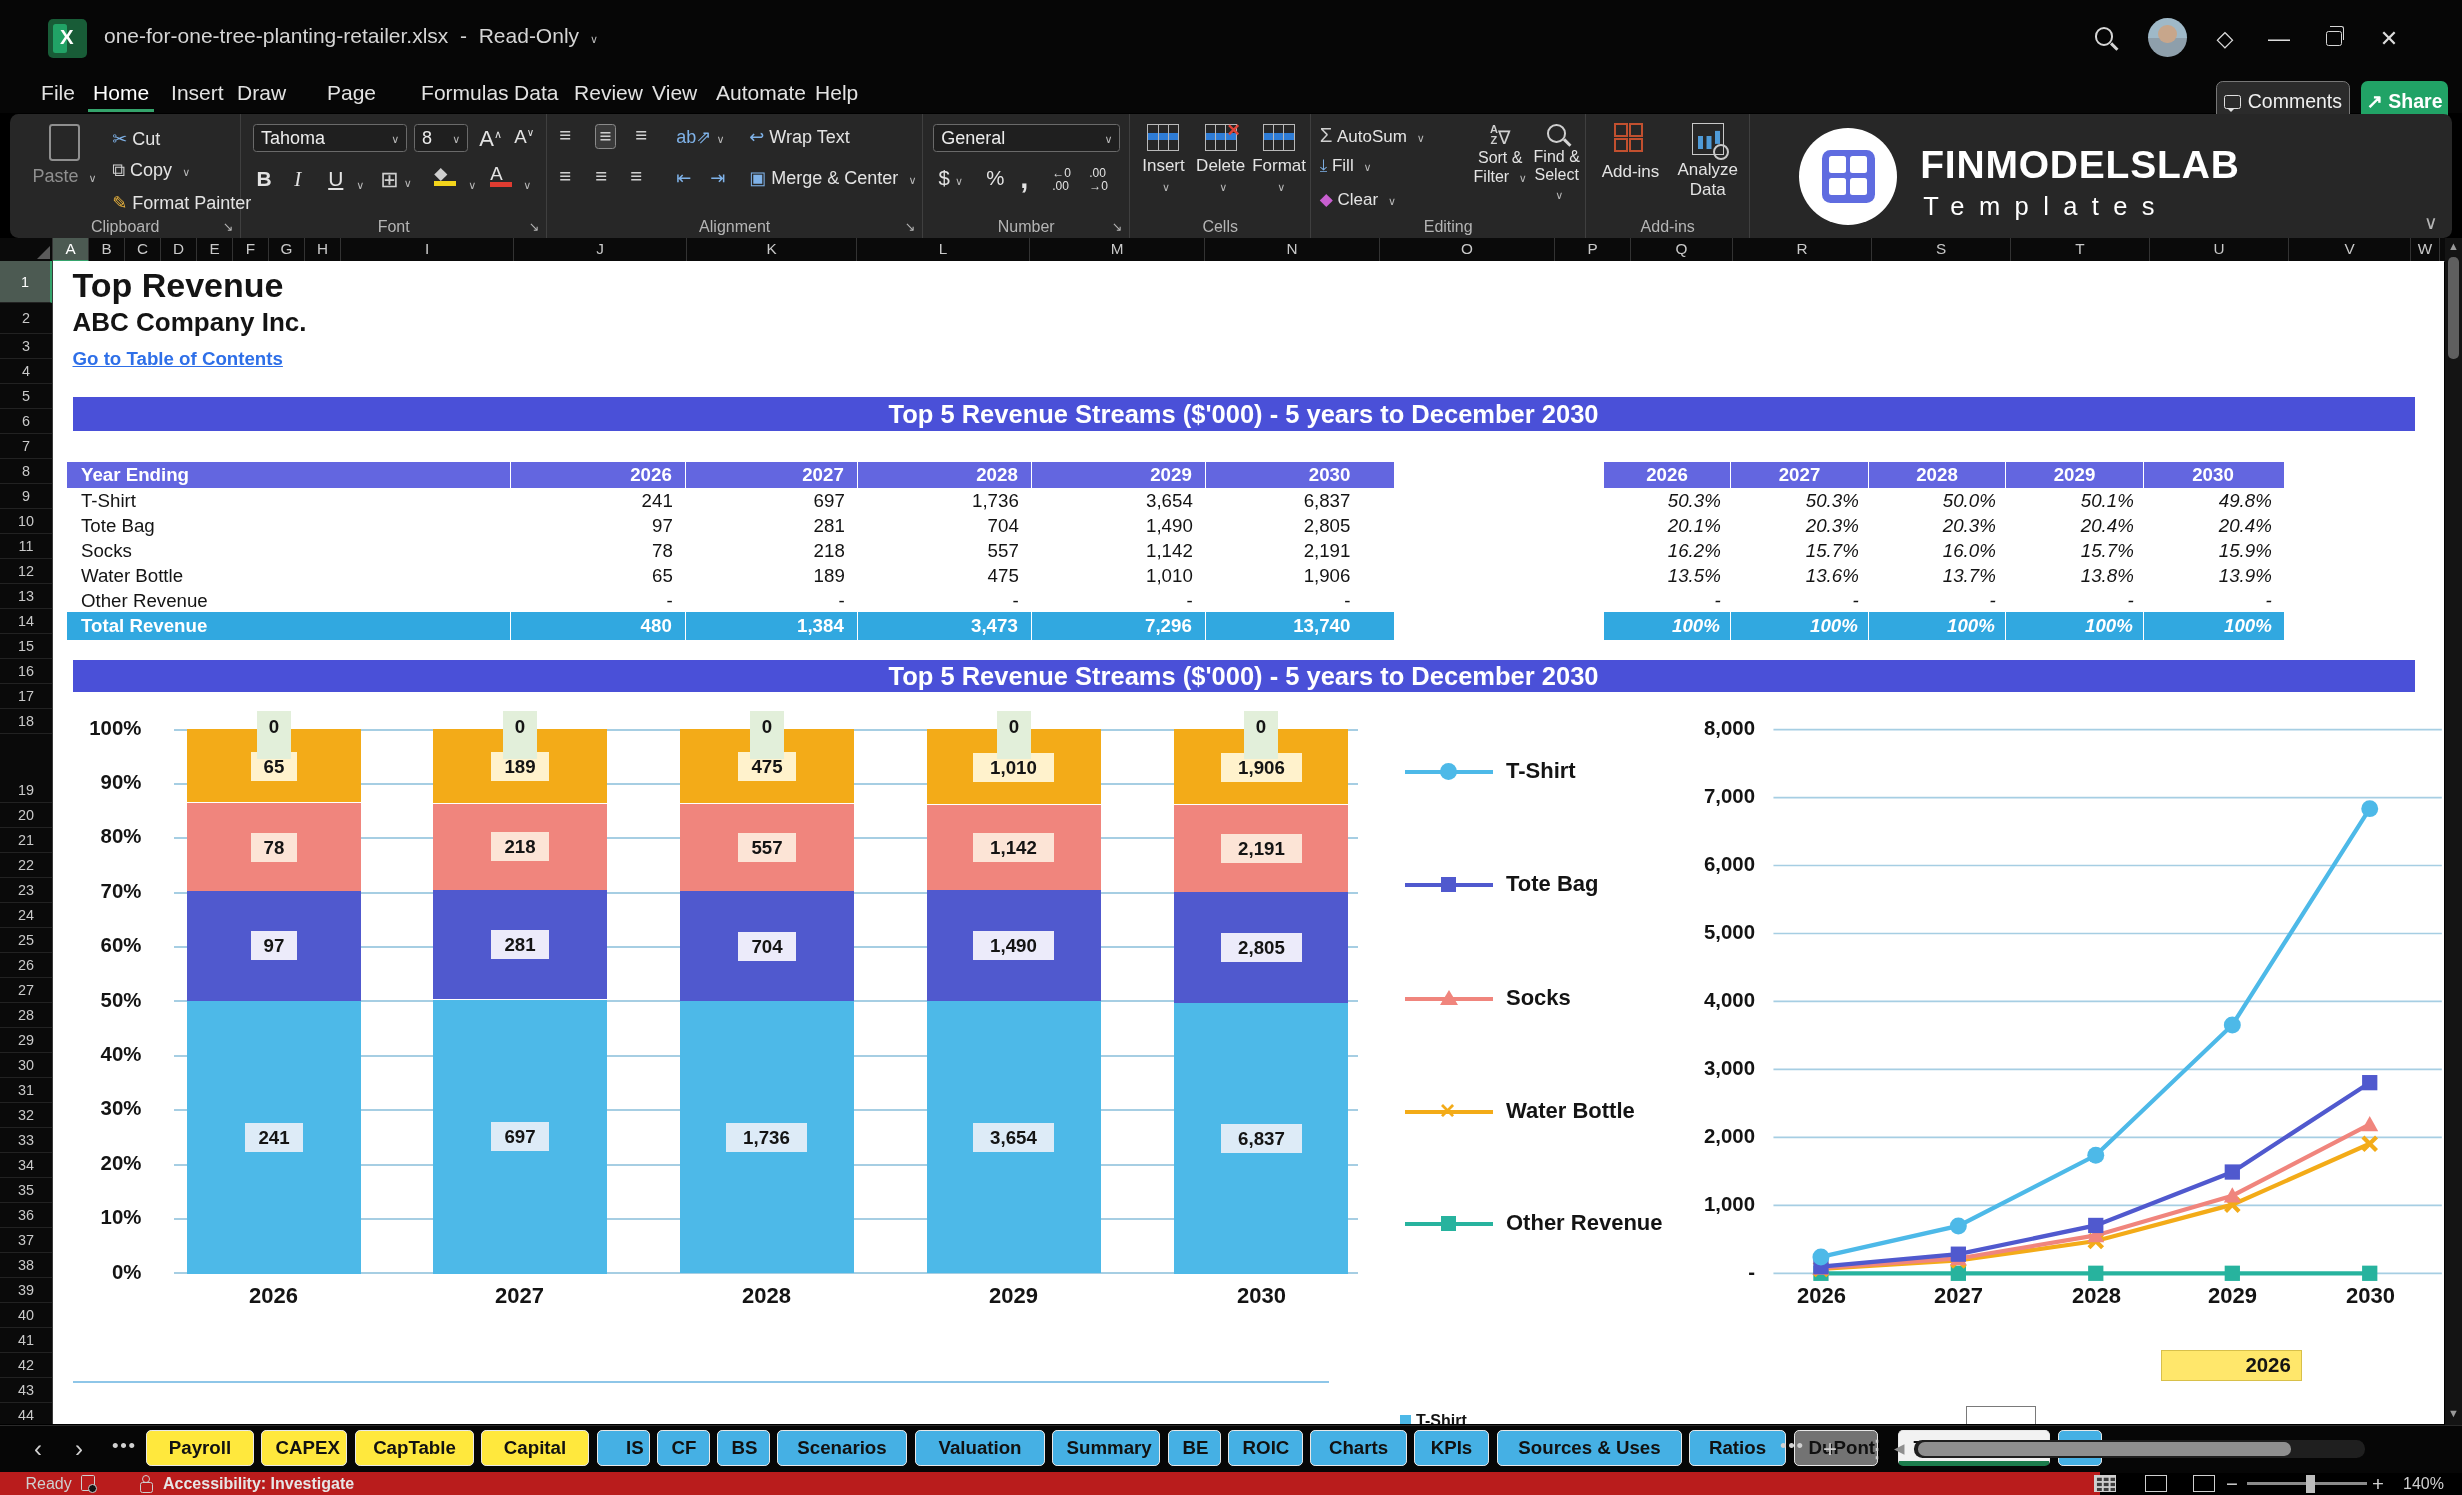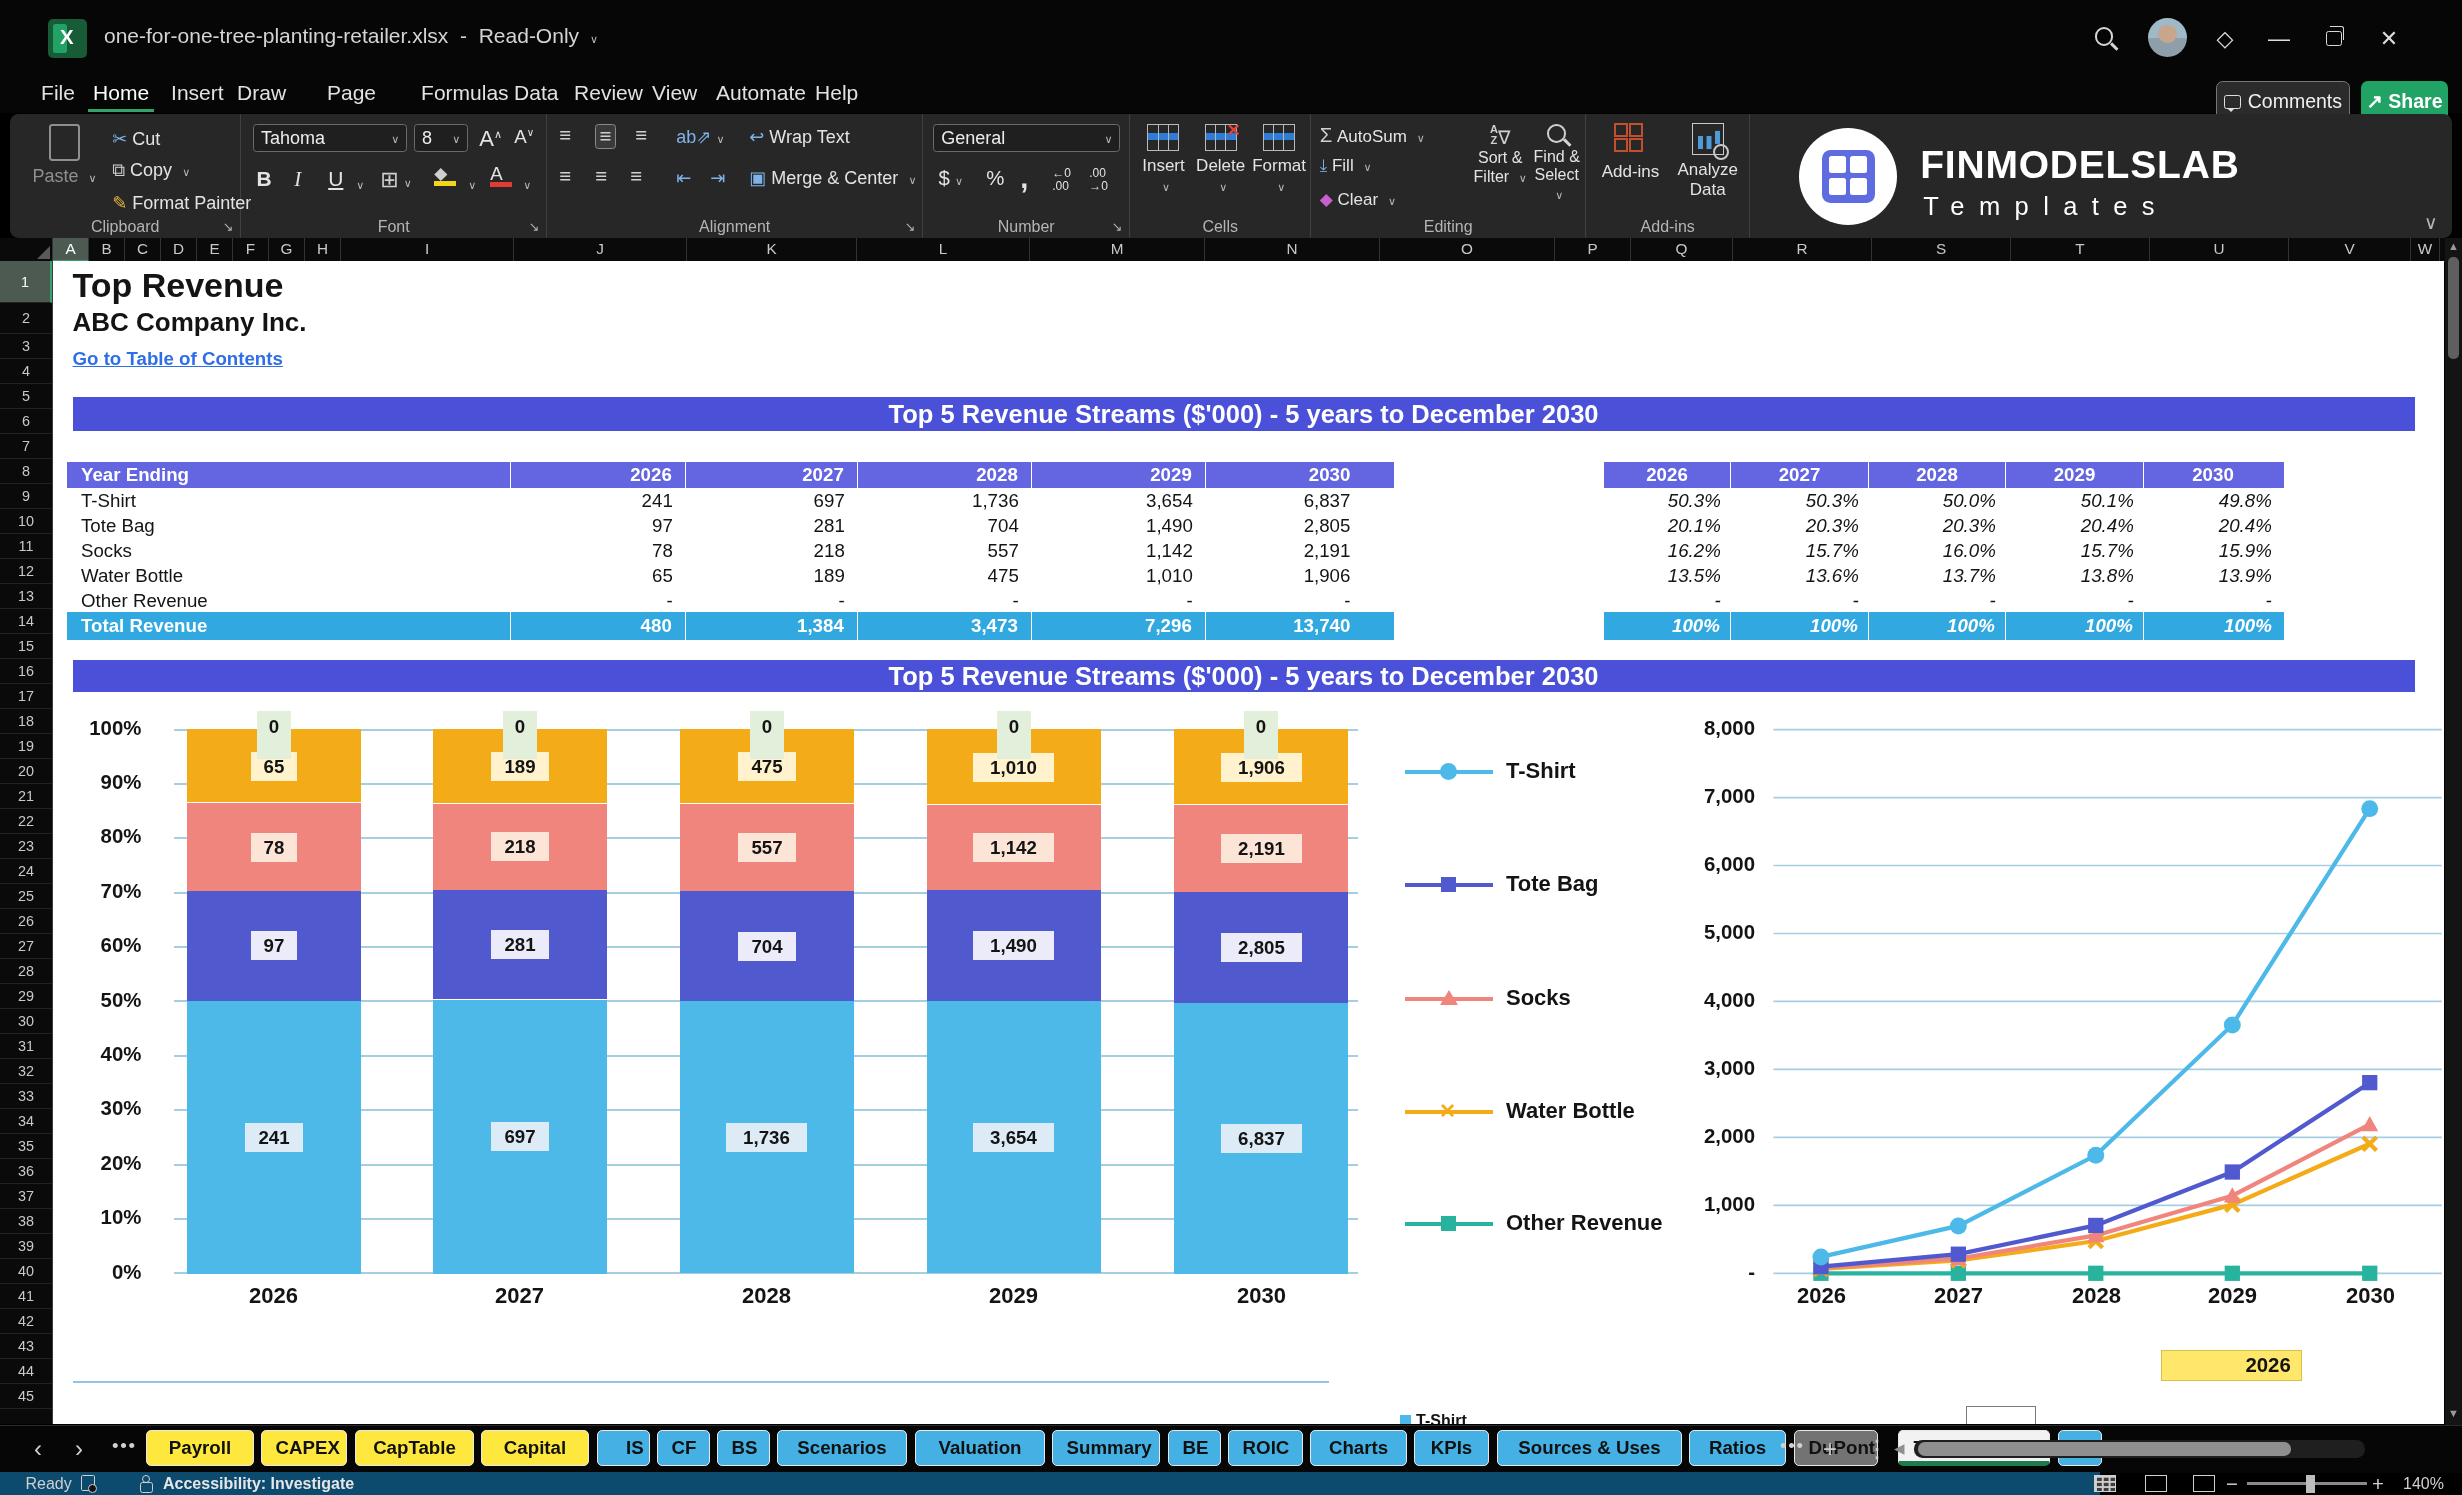--- a/index.html
+++ b/index.html
@@ -86,21 +86,21 @@
   
   .vscroll { position:absolute; left:2445px; top:238px; width:17px; height:1187px; background:#141414; }
   .vscroll .arr { position:absolute; left:0; width:17px; text-align:center; color:#9a9a9a; font-size:11px; }
   .vscroll .thumb { position:absolute; left:3.4px; top:18.7px; width:10.2px; height:102px; background:#5f5f5f; border-radius:5.1px; }
   .tabstrip { position:absolute; left:0; top:1425px; width:2462px; height:48px; background:#060606; border-top:0.8px solid #2a2a2a; }
   .tnav { position:absolute; top:8.5px; color:#d0d0d0; font-size:24px; }
   .stab { position:absolute; top:4.2px; height:36px; border-radius:5.1px; border:0.8px solid #e8e8e8; color:#111; font-size:18.7px; font-weight:600; line-height:34px; padding:0 13.6px; white-space:nowrap; overflow:hidden; }
   .stab.active { border-bottom:5.1px solid #1c7c4c; font-weight:bold; }
   .hscroll-track { position:absolute; top:13.6px; height:18.7px; background:#1f1f1f; border-radius:8.5px; }
   .hscroll-thumb { position:absolute; top:16px; height:13.6px; background:#8f8f8f; border-radius:6.8px; }
-  .statusbar { position:absolute; left:0; top:1472px; width:2100px; height:23px; background:#0c4a6e; color:#cfcfcf; font-size:16px; }
+  .statusbar { position:absolute; left:0; top:1472px; width:2100px; height:23px; background:#b91c1c; color:#cfcfcf; font-size:16px; }
   .macro-ico { position:absolute; left:81px; top:3.4px; width:13.6px; height:16px; border:1.7px solid #cfcfcf; border-radius:1.7px; }
   .macro-ico::after { content:""; position:absolute; right:-3.4px; bottom:-2.5px; width:6.8px; height:6.8px; border:1.7px solid #cfcfcf; border-radius:50%; background:#131313; }
   .person-ico { position:absolute; left:139px; top:2.5px; width:13.6px; height:17px; }
   .person-ico::before { content:""; position:absolute; left:3.4px; top:0; width:6px; height:6px; border:1.7px solid #cfcfcf; border-radius:50%; }
   .person-ico::after { content:""; position:absolute; left:0.8px; top:7.6px; width:11px; height:8.5px; border:1.7px solid #cfcfcf; border-radius:2.5px; }
   .view-ico { position:absolute; top:2.5px; width:22px; height:17px; border:1.7px solid #cfcfcf; }
   .view-ico.gridv { background:linear-gradient(#cfcfcf 1.7px, transparent 1.7px) 0 0/100% 5.1px, linear-gradient(90deg,#cfcfcf 1.7px, transparent 1.7px) 0 0/6.8px 100%; }
   .zoomtrack { position:absolute; left:2247px; top:10.2px; width:120px; height:2.5px; background:#8a8a8a; }
   .zoomthumb { position:absolute; left:2306px; top:2.5px; width:8.5px; height:18px; background:#bdbdbd; }
 
@@ -287,21 +287,21 @@
       <div class="rnum" style="height: 25px; line-height: 25px;">9</div>
       <div class="rnum" style="height: 25px; line-height: 25px;">10</div>
       <div class="rnum" style="height: 25px; line-height: 25px;">11</div>
       <div class="rnum" style="height: 25px; line-height: 25px;">12</div>
       <div class="rnum" style="height: 25px; line-height: 25px;">13</div>
       <div class="rnum" style="height: 25px; line-height: 25px;">14</div>
       <div class="rnum" style="height: 25px; line-height: 25px;">15</div>
       <div class="rnum" style="height: 25px; line-height: 25px;">16</div>
       <div class="rnum" style="height: 25px; line-height: 25px;">17</div>
       <div class="rnum" style="height: 25px; line-height: 25px;">18</div>
-      <div class="rnum" style="height: 25px; line-height: 25px;">19</div>
+      <div class="rnum" style="height: 25px; line-height: 25px; margin-top: 44px;">19</div>
       <div class="rnum" style="height: 25px; line-height: 25px;">20</div>
       <div class="rnum" style="height: 25px; line-height: 25px;">21</div>
       <div class="rnum" style="height: 25px; line-height: 25px;">22</div>
       <div class="rnum" style="height: 25px; line-height: 25px;">23</div>
       <div class="rnum" style="height: 25px; line-height: 25px;">24</div>
       <div class="rnum" style="height: 25px; line-height: 25px;">25</div>
       <div class="rnum" style="height: 25px; line-height: 25px;">26</div>
       <div class="rnum" style="height: 25px; line-height: 25px;">27</div>
       <div class="rnum" style="height: 25px; line-height: 25px;">28</div>
       <div class="rnum" style="height: 25px; line-height: 25px;">29</div>

